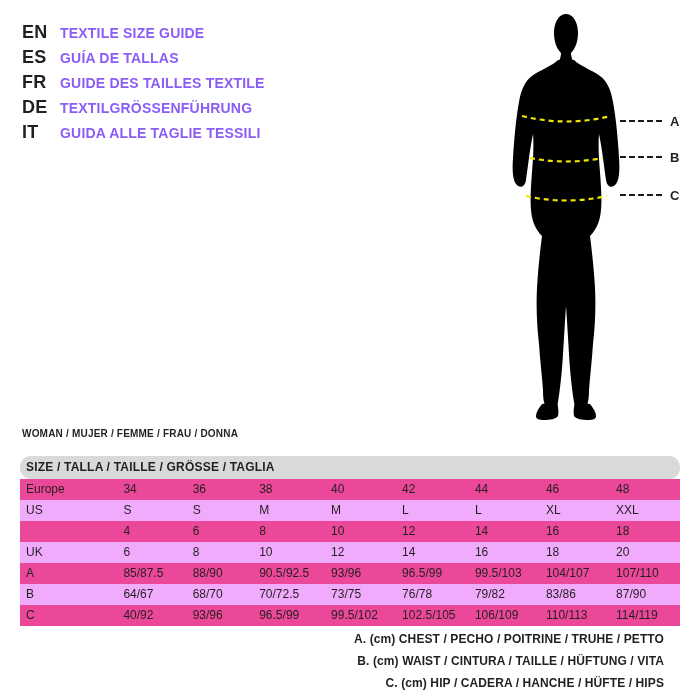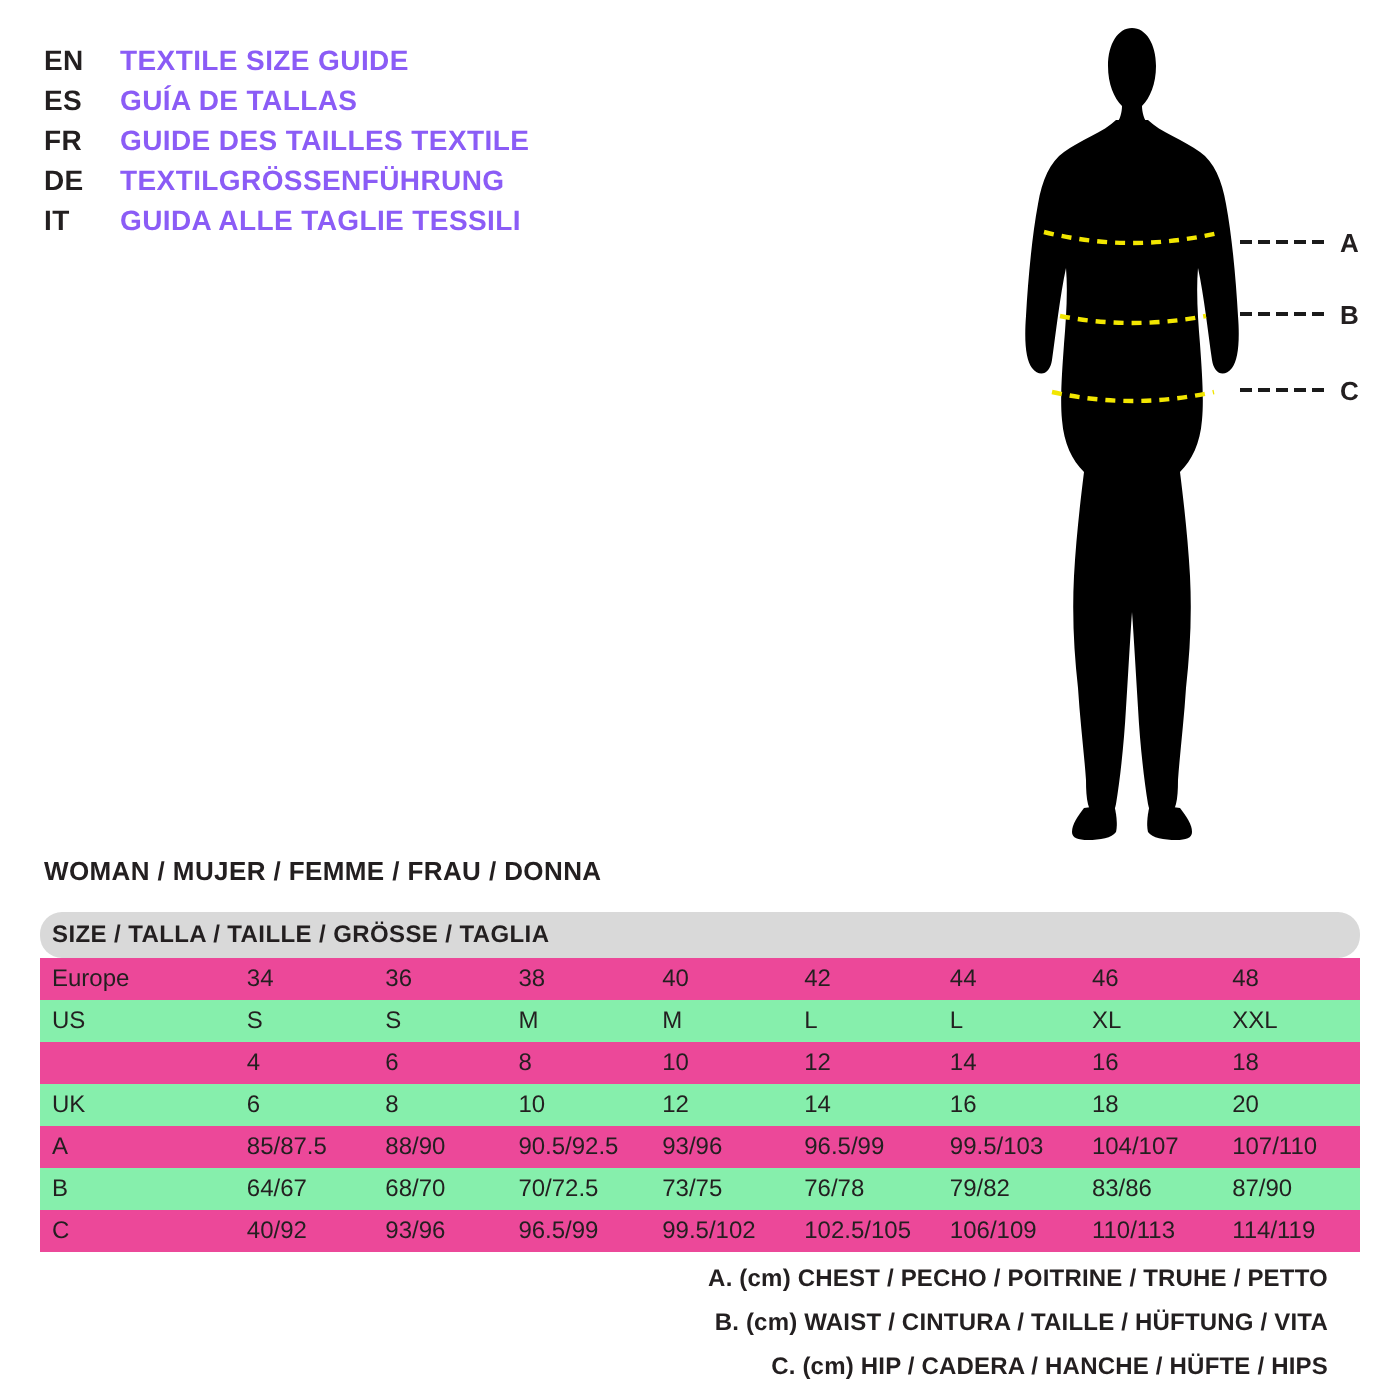--- a/index.html
+++ b/index.html
@@ -27,21 +27,21 @@
     width: 330px;
   }
   .lang-row {
     display: flex;
     align-items: baseline;
     margin-bottom: 4px;
   }
   .lang-code {
     width: 38px;
     flex: 0 0 38px;
-    font-size: 14px;
+    font-size: 18px;
     font-weight: bold;
     letter-spacing: 0.2px;
     color: #231f20;
   }
   .lang-title {
     font-size: 14px;
     font-weight: bold;
     letter-spacing: 0.2px;
     color: #8b5cf6;
     white-space: nowrap;
@@ -77,21 +77,21 @@
   }
   #marker-a { left: 620px; top: 114px; }
   #marker-b { left: 620px; top: 150px; }
   #marker-c { left: 620px; top: 188px; }
 
   
   .woman-title {
     position: absolute;
     left: 22px;
     top: 428px;
-    font-size: 13px;
+    font-size: 10px;
     font-weight: bold;
     letter-spacing: 0.2px;
     color: #231f20;
   }
   table.size-table {
     position: absolute;
     left: 20px;
     top: 456px;
     width: 660px;
     border-collapse: collapse;
@@ -107,21 +107,21 @@
     background: #d9d9d9;
   }
   tr.header-row td {
     font-weight: bold;
     font-size: 12px;
     letter-spacing: 0.2px;
     padding: 4px 2px 4px 6px;
     border-radius: 11px;
   }
   tr.shade td { background: #ec4899; }
-  tr.plain td { background: #86efac; }
+  tr.plain td { background: #f0abfc; }
   .col-label { width: 108px; text-align: left; }
   .col-val { width: 69px; padding-left: 0; }
 
   
   .legend {
     position: absolute;
     left: 24px;
     top: 632px;
     width: 640px;
   }

